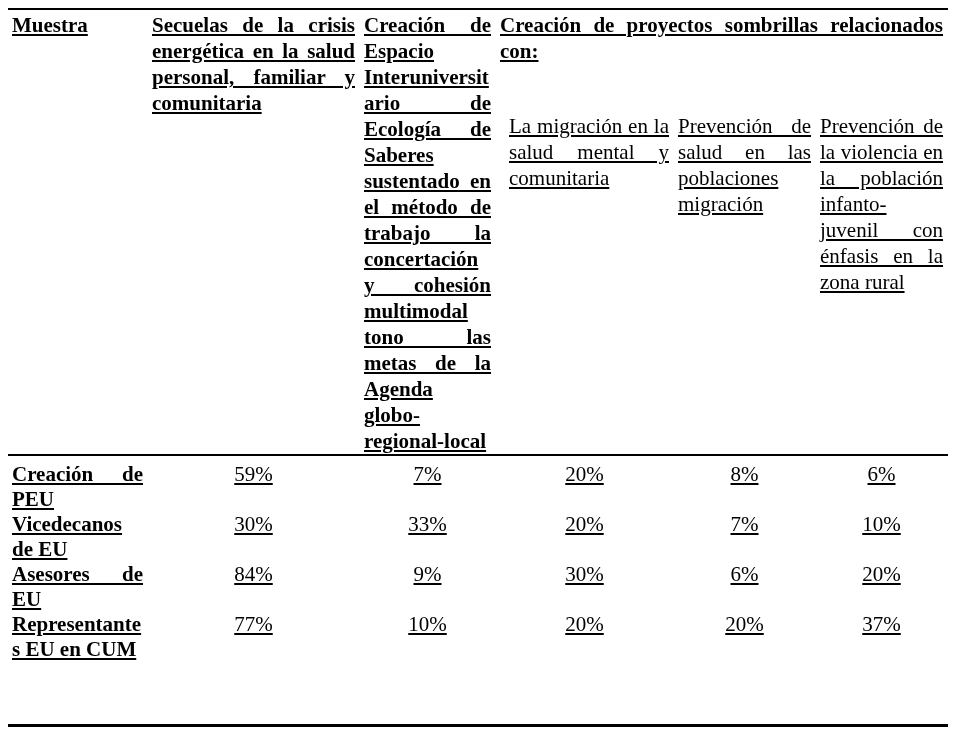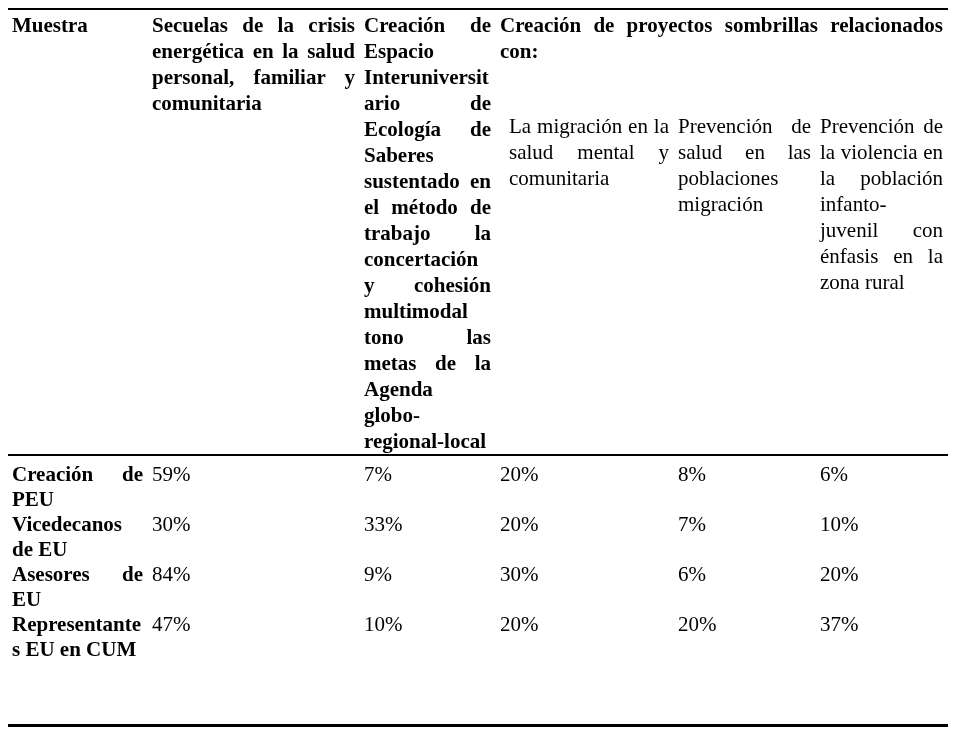--- a/index.html
+++ b/index.html
@@ -22,28 +22,29 @@
   }
   th, td {
     vertical-align: top;
     text-align: justify;
     overflow-wrap: break-word;
     word-wrap: break-word;
     padding: 2px 5px 0 4px;
     font-size: 21px;
     line-height: 26px;
     font-weight: bold;
+    text-decoration: underline;
   }
   thead th.hline { border-bottom: 2px solid #000000; }
   thead th.tallcol { height: 419px; }
   thead th.sub { font-weight: normal; margin-top: 7px; }
   thead th.indent { padding-left: 13px; }
   thead th.group { text-align: justify; }
   tbody th, tbody td { line-height: 25px; padding-top: 0; }
-  tbody td { font-weight: normal; text-align: left; }
+  tbody td { font-weight: normal; text-align: center; }
   tbody tr.first > th, tbody tr.first > td { padding-top: 6px; }
   tbody tr.last { height: 75px; margin-top: 28px; }
   .bottom-rule {
     position: absolute;
     left: 8px;
     top: 724px;
     width: 940px;
     height: 3px;
     background: #000000;
   }
@@ -94,21 +95,21 @@
       <tr>
         <th>Asesores de EU</th>
         <td>84%</td>
         <td>9%</td>
         <td>30%</td>
         <td>6%</td>
         <td>20%</td>
       </tr>
       <tr class="last">
         <th>Representantes EU en CUM</th>
-        <td>47%</td>
+        <td>77%</td>
         <td>10%</td>
         <td>20%</td>
         <td>20%</td>
         <td>37%</td>
       </tr>
     </tbody>
   </table>
   <div class="bottom-rule"></div>
 </div>
 

